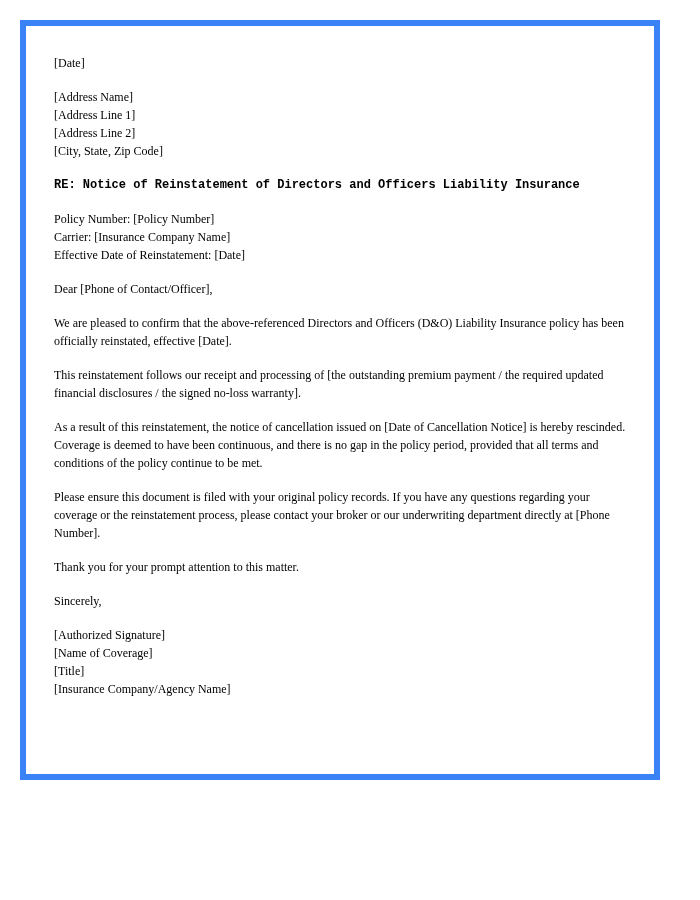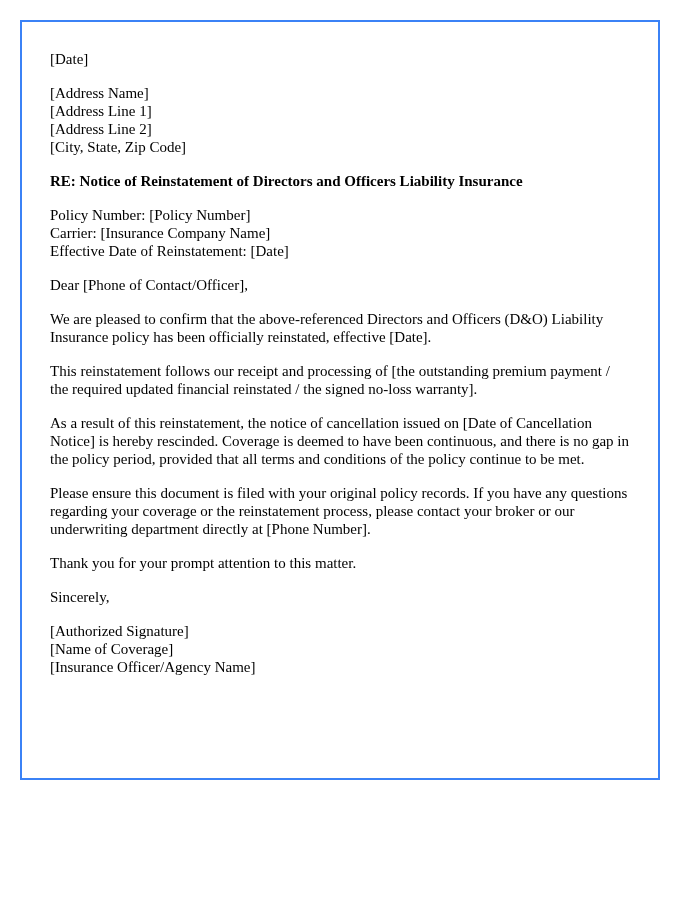--- a/index.html
+++ b/index.html
@@ -13,34 +13,35 @@
       position: relative;
       font-family: "Liberation Serif", "DejaVu Serif", serif;
       color: #000000;
     }
     .letter {
       position: absolute;
       left: 20px;
       top: 20px;
       width: 640px;
       height: 760px;
-      border: 2px solid #3b82f6;
+      border: 6px solid #3b82f6;
       box-sizing: border-box;
       padding: 28px 28px 0 28px;
-      font-size: 15px;
+      font-size: 12px;
       line-height: 18px;
     }
     .letter p {
       margin: 0 0 16px 0;
     }
     .line {
       display: block;
     }
     .bold {
       font-weight: bold;
+      font-family: Liberation Mono, monospace;
     }
   </style>
 </head>
 <body>
 
 <div class="letter">
   <p>
     <span class="line">[Date]</span>
   </p>
 
@@ -55,25 +56,26 @@
 
   <p>
     <span class="line">Policy Number: [Policy Number]</span>
     <span class="line">Carrier: [Insurance Company Name]</span>
     <span class="line">Effective Date of Reinstatement: [Date]</span>
   </p>
 
   <p>Dear [Phone of Contact/Officer],</p>
 
   <p>We are pleased to confirm that the above-referenced Directors and Officers (D&amp;O) Liability Insurance policy has been officially reinstated, effective [Date].</p>
-  <p>This reinstatement follows our receipt and processing of [the outstanding premium payment / the required updated financial reinstated / the signed no-loss warranty].</p>
+  <p>This reinstatement follows our receipt and processing of [the outstanding premium payment / the required updated financial disclosures / the signed no-loss warranty].</p>
   <p>As a result of this reinstatement, the notice of cancellation issued on [Date of Cancellation Notice] is hereby rescinded. Coverage is deemed to have been continuous, and there is no gap in the policy period, provided that all terms and conditions of the policy continue to be met.</p>
   <p>Please ensure this document is filed with your original policy records. If you have any questions regarding your coverage or the reinstatement process, please contact your broker or our underwriting department directly at [Phone Number].</p>
   <p>Thank you for your prompt attention to this matter.</p>
 
   <p>Sincerely,</p>
 
   <p>
     <span class="line">[Authorized Signature]</span>
     <span class="line">[Name of Coverage]</span>
-    <span class="line">[Insurance Officer/Agency Name]</span>
+    <span class="line">[Title]</span>
+    <span class="line">[Insurance Company/Agency Name]</span>
   </p>
 </div>
 
 </body></html>

